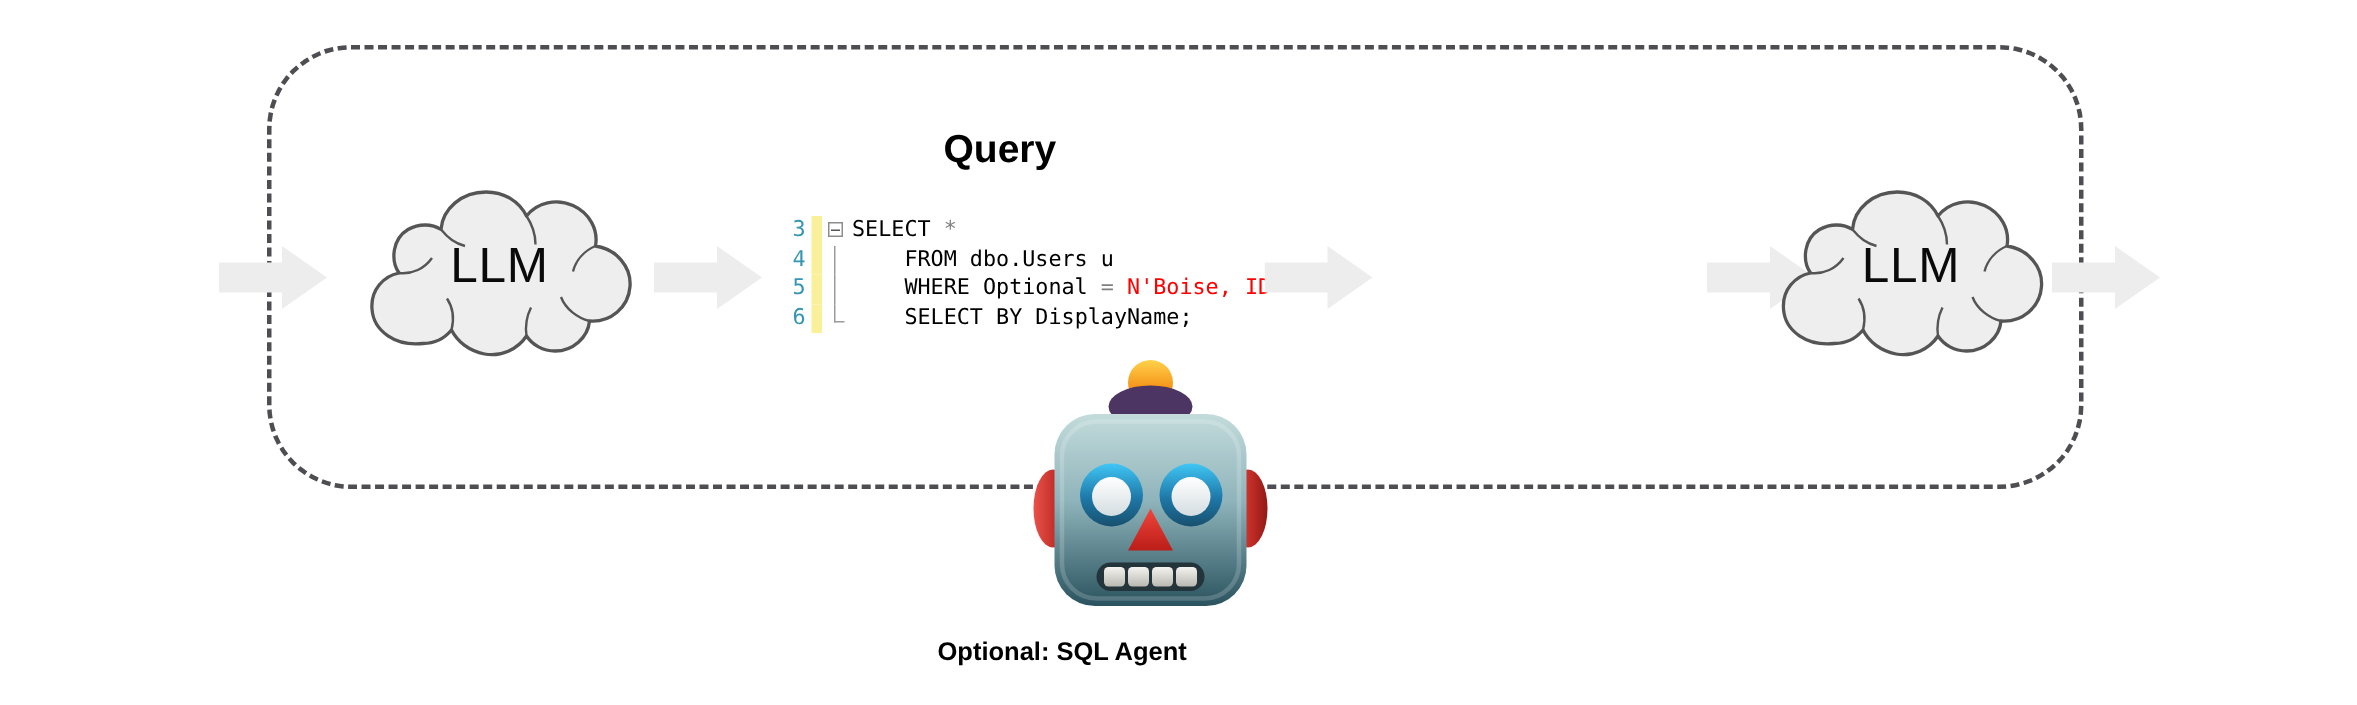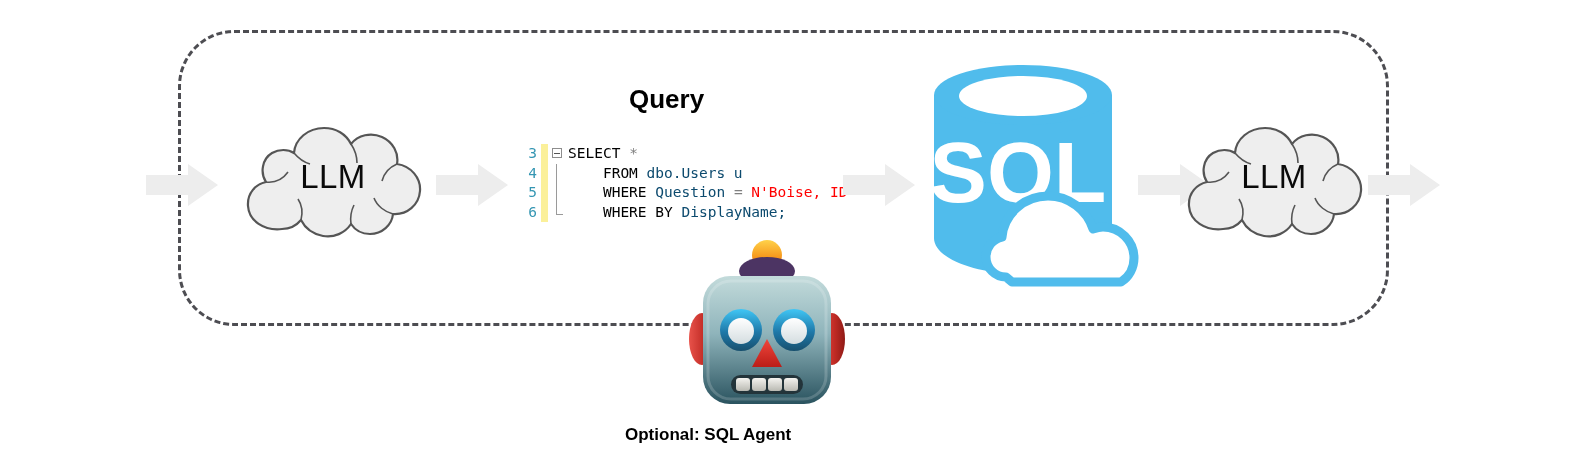--- a/index.html
+++ b/index.html
@@ -178,21 +178,21 @@
     content: "";
     position: absolute;
     left: 0;
     top: 11px;
     width: 7px;
     height: 1px;
     background: #9a9a9a;
   }
   .code-text { display: inline-block; vertical-align: top; }
   .kw  { color: #000000; margin-top: 19px; }
-  .idn { color: #0c4a6e; }
+  .idn { color: #000000; }
   .str { color: #ff0000; }
   .op  { color: #808080; }
 
   
   #sql-db-icon {
     position: absolute;
     left: 900px;
     top: 62px;
     width: 250px;
     height: 237px;
@@ -254,47 +254,30 @@
     <svg viewBox="0 0 72 42" width="72" height="42" aria-hidden="true">
       <polygon points="0,11 42,11 42,0 72,21 42,42 42,31 0,31" fill="#ededed"></polygon>
     </svg>
   </div>
 
   <div id="query-title">Query</div>
 
   <div id="sql-code">
       <div class="code-row"><span class="gutter-num">3</span><span class="gutter-bar"></span><span class="fold-col"><span class="fold-box"></span></span><span class="code-text"><span class="kw">SELECT</span><span class="idn"> </span><span class="op">*</span></span></div>
       <div class="code-row"><span class="gutter-num">4</span><span class="gutter-bar"></span><span class="fold-col"><span class="fold-line"></span></span><span class="code-text"><span class="idn">    </span><span class="kw">FROM</span><span class="idn"> dbo.Users u</span></span></div>
-      <div class="code-row"><span class="gutter-num">5</span><span class="gutter-bar"></span><span class="fold-col"><span class="fold-line"></span></span><span class="code-text"><span class="idn">    </span><span class="kw">WHERE</span><span class="idn"> Question </span><span class="op">=</span><span class="idn"> </span><span class="str">N'Boise, ID'</span></span></div>
-      <div class="code-row"><span class="gutter-num">6</span><span class="gutter-bar"></span><span class="fold-col"><span class="fold-elbow"></span></span><span class="code-text"><span class="idn">    </span><span class="kw">WHERE BY</span><span class="idn"> DisplayName;</span></span></div>
+      <div class="code-row"><span class="gutter-num">5</span><span class="gutter-bar"></span><span class="fold-col"><span class="fold-line"></span></span><span class="code-text"><span class="idn">    </span><span class="kw">WHERE</span><span class="idn"> Optional </span><span class="op">=</span><span class="idn"> </span><span class="str">N'Boise, ID'</span></span></div>
+      <div class="code-row"><span class="gutter-num">6</span><span class="gutter-bar"></span><span class="fold-col"><span class="fold-elbow"></span></span><span class="code-text"><span class="idn">    </span><span class="kw">SELECT BY</span><span class="idn"> DisplayName;</span></span></div>
     </div>
 
   <div class="arrow" id="arrow-3">
     <svg viewBox="0 0 72 42" width="72" height="42" aria-hidden="true">
       <polygon points="0,11 42,11 42,0 72,21 42,42 42,31 0,31" fill="#ededed"></polygon>
     </svg>
   </div>
 
-  <div id="sql-db-icon">
-    <svg viewBox="0 0 250 237" width="250" height="237" aria-hidden="true">
-      <path d="M34,33 L34,176 C34,196 74,212 123,212 C172,212 212,196 212,176 L212,33 Z" fill="#50bcec"></path>
-      <ellipse cx="123" cy="33" rx="89" ry="30" fill="#50bcec"></ellipse>
-      <ellipse cx="123" cy="34" rx="64" ry="20" fill="#ffffff"></ellipse>
-      <text x="118" y="140" font-family="Liberation Sans, sans-serif" font-size="86" font-weight="bold" fill="#ffffff" text-anchor="middle">SQL</text>
-      <path d="M106,215
-               C95,215 86,206 86,195
-               C86,185 93,177 102,175
-               C104,152 124,134 148,134
-               C169,134 187,148 193,167
-               C196,166 199,165 203,165
-               C220,165 234,179 234,196
-               C234,206 229,215 221,220
-               L112,220 Z" fill="#ffffff" stroke="#50bcec" stroke-width="9" stroke-linejoin="round"></path>
-    </svg>
-  </div>
 
   <div class="arrow" id="arrow-4">
     <svg viewBox="0 0 72 42" width="72" height="42" aria-hidden="true">
       <polygon points="0,11 42,11 42,0 72,21 42,42 42,31 0,31" fill="#ededed"></polygon>
     </svg>
   </div>
 
   <div class="cloud-node" id="cloud-llm-2">
     <svg viewBox="0 0 200 128" width="200" height="128" aria-hidden="true">
       <path d="M49,116

